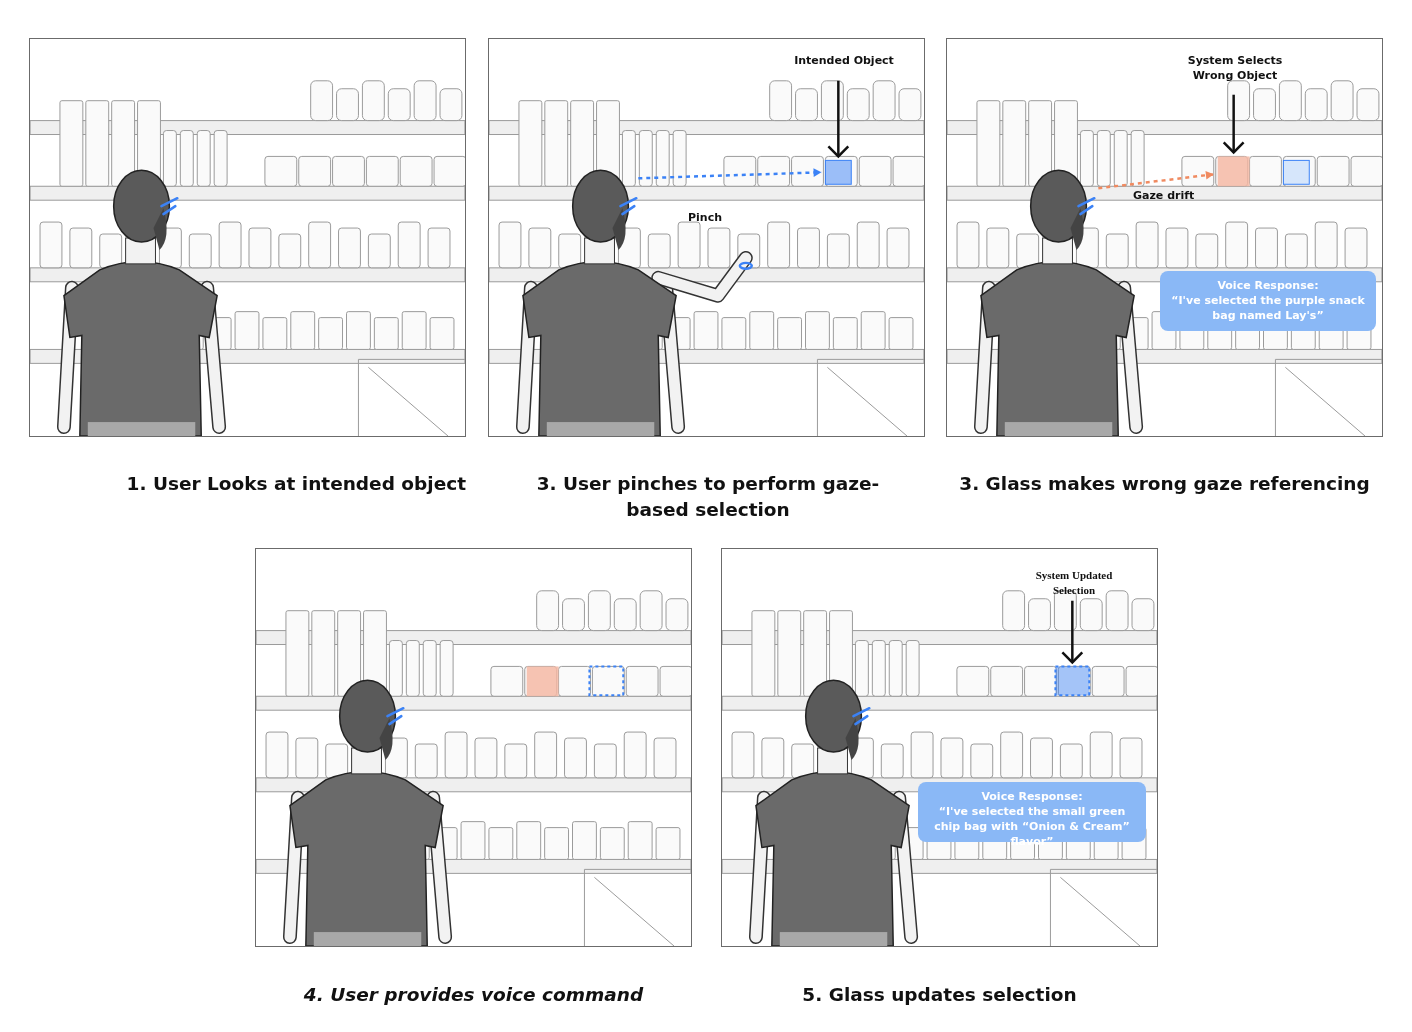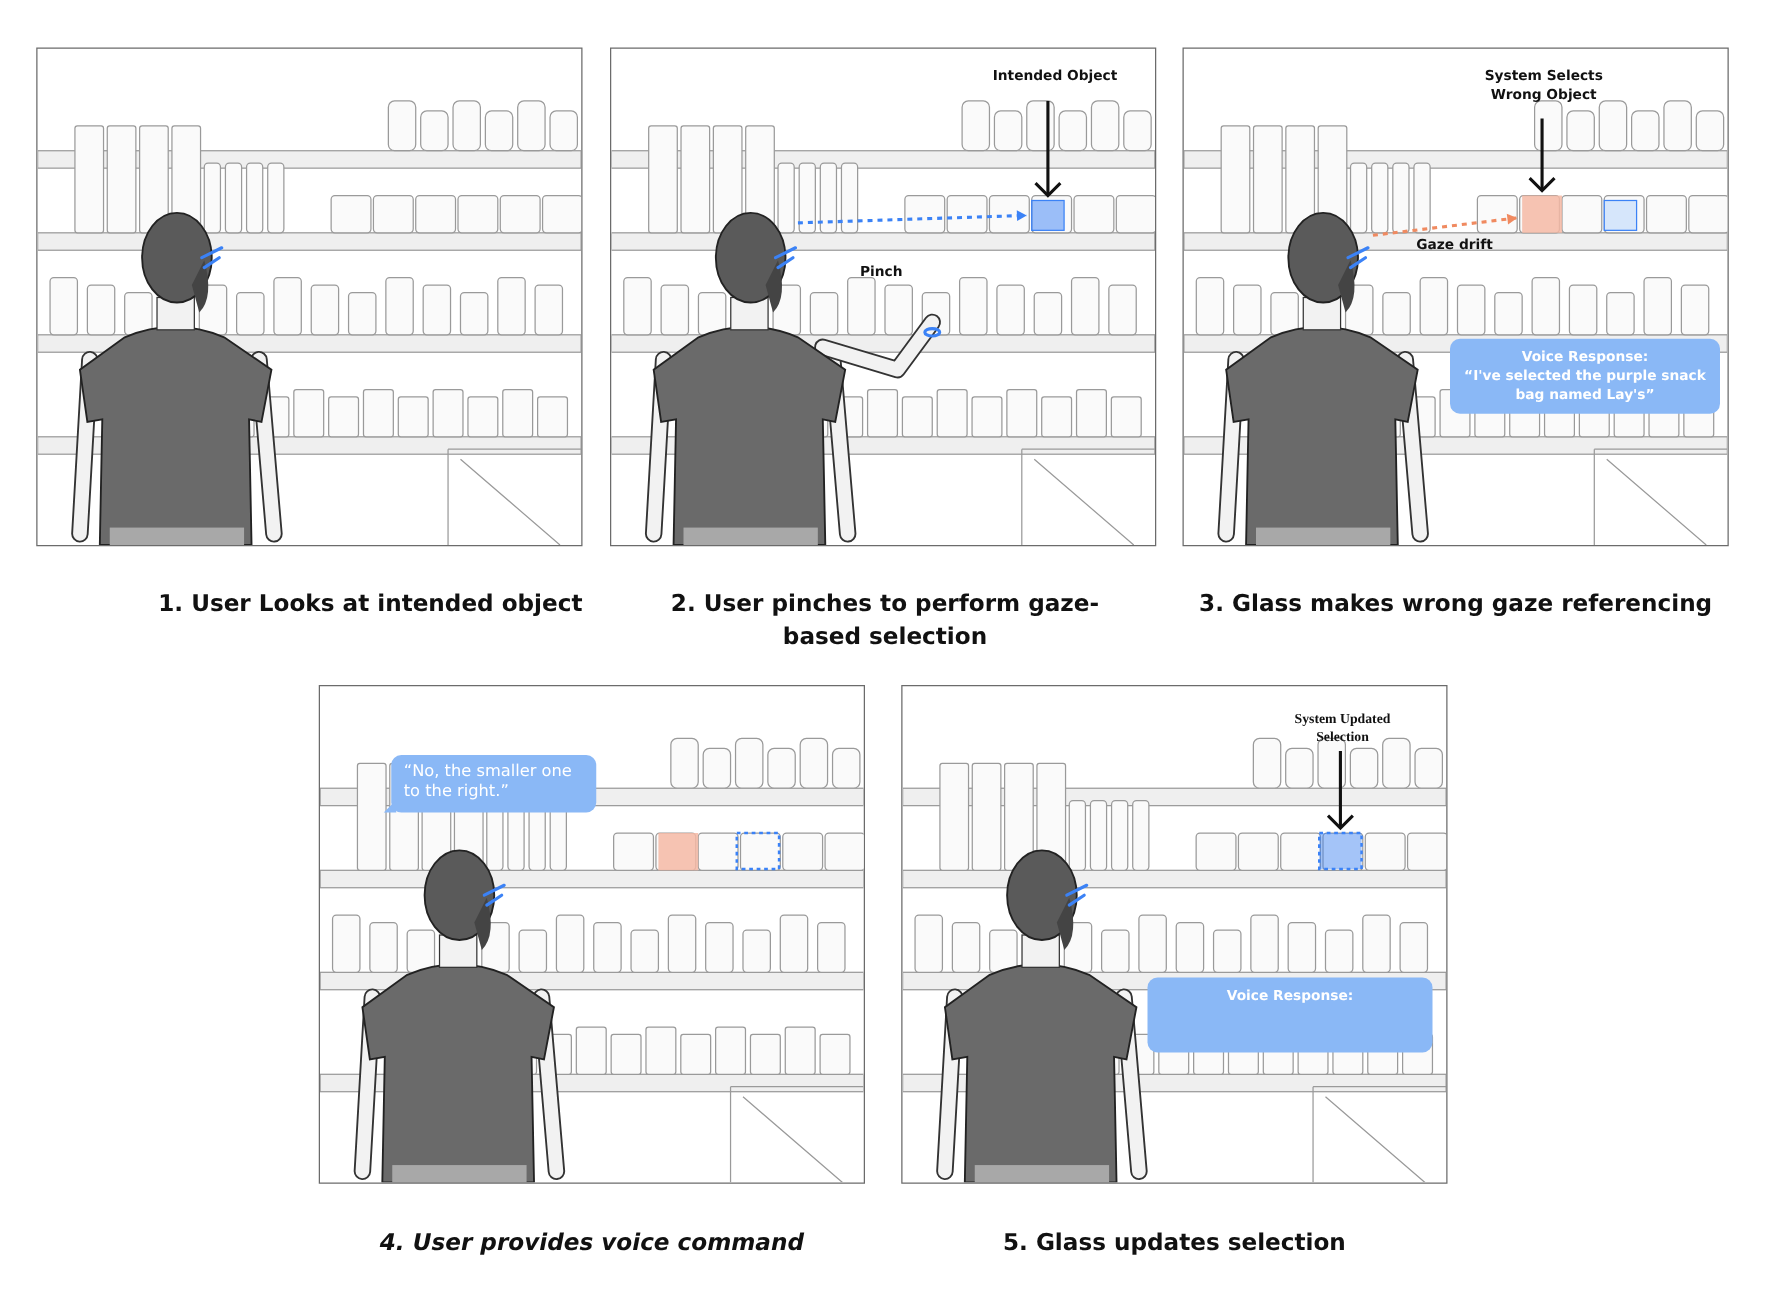--- a/index.html
+++ b/index.html
@@ -159,21 +159,21 @@
         <rect x="58" y="385" width="108" height="14" fill="#a8a8a8"></rect>
         <rect x="96" y="200" width="30" height="26" fill="#f2f2f2" stroke="#333"></rect>
         <ellipse cx="112" cy="168" rx="28" ry="36" fill="#5a5a5a" stroke="#222" stroke-width="1.5"></ellipse>
         <path d="M134 170 Q142 200 130 212 L124 190 Z" fill="#444"></path>
         <path d="M132 168 L148 160 M134 176 L146 168" stroke="#3b82f6" stroke-width="2.5" fill="none" stroke-linecap="round"></path>
       </g>
     </svg>
   <div class="label" style="left:300px; top:14px; width:110px;">Intended Object</div>
   <div class="label" style="left:196px; top:171px; width:40px;">Pinch</div>
 </div>
-<div class="caption" style="left:518px; top:471px; width:380px;">2. User pinches to perform gaze-based selection</div>
+<div class="caption" style="left:518px; top:471px; width:380px;">3. User pinches to perform gaze-based selection</div>
 
 <div class="panel" style="left:946px; top:38px;">
   <svg class="scene" viewBox="0 0 437 399">
       <g>
         <rect x="0" y="82" width="437" height="14" fill="#efefef" stroke="#9a9a9a" stroke-width="1"></rect>
         <rect x="0" y="148" width="437" height="14" fill="#efefef" stroke="#9a9a9a" stroke-width="1"></rect>
         <rect x="0" y="230" width="437" height="14" fill="#efefef" stroke="#9a9a9a" stroke-width="1"></rect>
         <rect x="0" y="312" width="437" height="14" fill="#efefef" stroke="#9a9a9a" stroke-width="1"></rect>
         <rect x="282" y="42" width="22" height="40" rx="5" fill="#fafafa" stroke="#9a9a9a"></rect>
         <rect x="308" y="50" width="22" height="32" rx="5" fill="#fafafa" stroke="#9a9a9a"></rect>
@@ -306,21 +306,20 @@
         <path d="M42 250 L34 390 M178 250 L190 390" stroke="#333" stroke-width="14" stroke-linecap="round" fill="none"></path>
         <path d="M42 250 L34 390 M178 250 L190 390" stroke="#f2f2f2" stroke-width="11" stroke-linecap="round" fill="none"></path>
         <path d="M70 232 Q110 215 150 232 L188 258 L180 300 L170 298 L172 399 L50 399 L52 298 L40 300 L34 258 Z" fill="#6a6a6a" stroke="#222" stroke-width="1.5"></path>
         <rect x="58" y="385" width="108" height="14" fill="#a8a8a8"></rect>
         <rect x="96" y="200" width="30" height="26" fill="#f2f2f2" stroke="#333"></rect>
         <ellipse cx="112" cy="168" rx="28" ry="36" fill="#5a5a5a" stroke="#222" stroke-width="1.5"></ellipse>
         <path d="M134 170 Q142 200 130 212 L124 190 Z" fill="#444"></path>
         <path d="M132 168 L148 160 M134 176 L146 168" stroke="#3b82f6" stroke-width="2.5" fill="none" stroke-linecap="round"></path>
       </g>
     </svg>
-  <div class="speech" style="left:57px; top:55px; width:164px; height:46px;">“No, the smaller one to the right.”</div>
 </div>
 <div class="caption" style="left:255px; top:982px; width:437px;font-style:italic;">4. User provides voice command</div>
 
 <div class="panel" style="left:721px; top:548px;">
   <svg class="scene" viewBox="0 0 437 399">
       <g>
         <rect x="0" y="82" width="437" height="14" fill="#efefef" stroke="#9a9a9a" stroke-width="1"></rect>
         <rect x="0" y="148" width="437" height="14" fill="#efefef" stroke="#9a9a9a" stroke-width="1"></rect>
         <rect x="0" y="230" width="437" height="14" fill="#efefef" stroke="#9a9a9a" stroke-width="1"></rect>
         <rect x="0" y="312" width="437" height="14" fill="#efefef" stroke="#9a9a9a" stroke-width="1"></rect>
@@ -380,15 +379,16 @@
         <rect x="58" y="385" width="108" height="14" fill="#a8a8a8"></rect>
         <rect x="96" y="200" width="30" height="26" fill="#f2f2f2" stroke="#333"></rect>
         <ellipse cx="112" cy="168" rx="28" ry="36" fill="#5a5a5a" stroke="#222" stroke-width="1.5"></ellipse>
         <path d="M134 170 Q142 200 130 212 L124 190 Z" fill="#444"></path>
         <path d="M132 168 L148 160 M134 176 L146 168" stroke="#3b82f6" stroke-width="2.5" fill="none" stroke-linecap="round"></path>
       </g>
     </svg>
   <div class="label" style="left:300px; top:19px; width:104px; white-space:normal;font-family:Liberation Serif, serif;">System Updated Selection</div>
   <div class="bubble" style="left:196px; top:233px; width:228px; height:60px;">
     <span class="title">Voice Response:</span>
+    <span>“I've selected the small green chip bag with “Onion &amp; Cream” flavor”</span>
   </div>
 </div>
 <div class="caption" style="left:721px; top:982px; width:437px;">5. Glass updates selection</div>
 
 </body></html>

